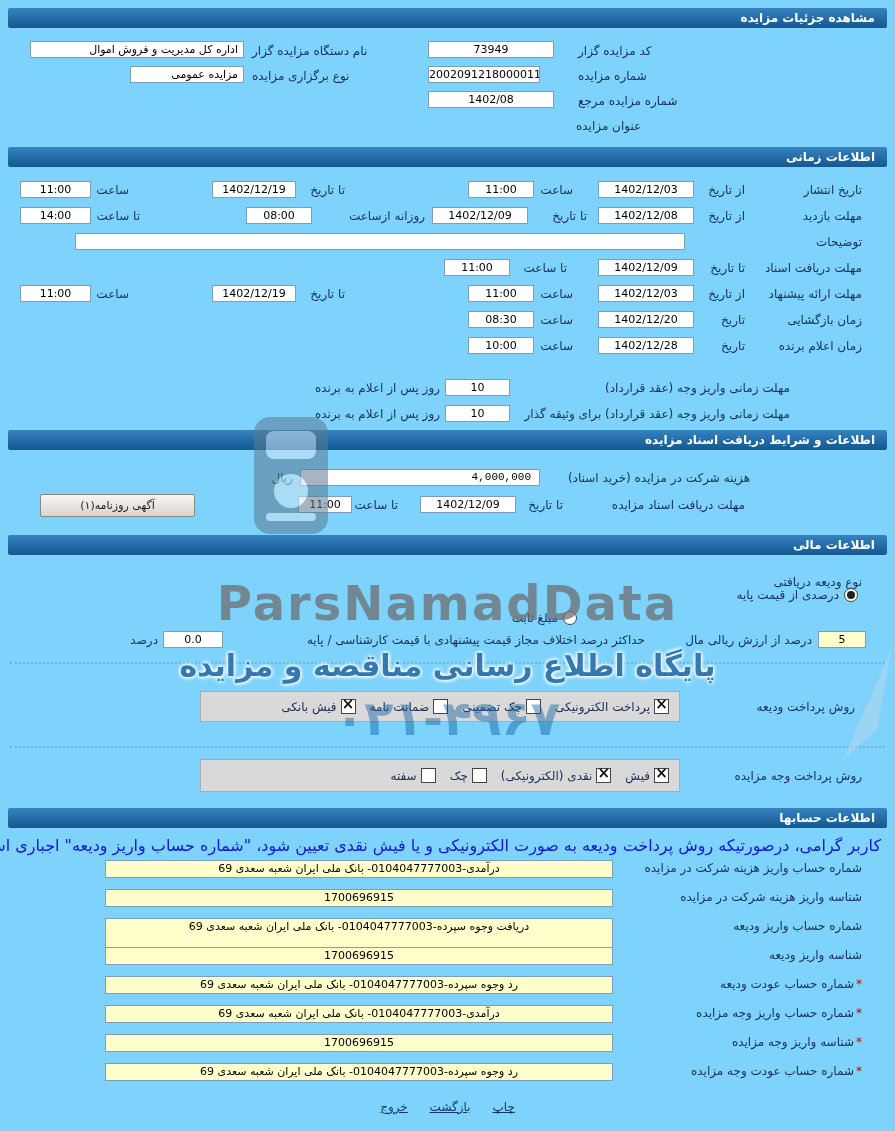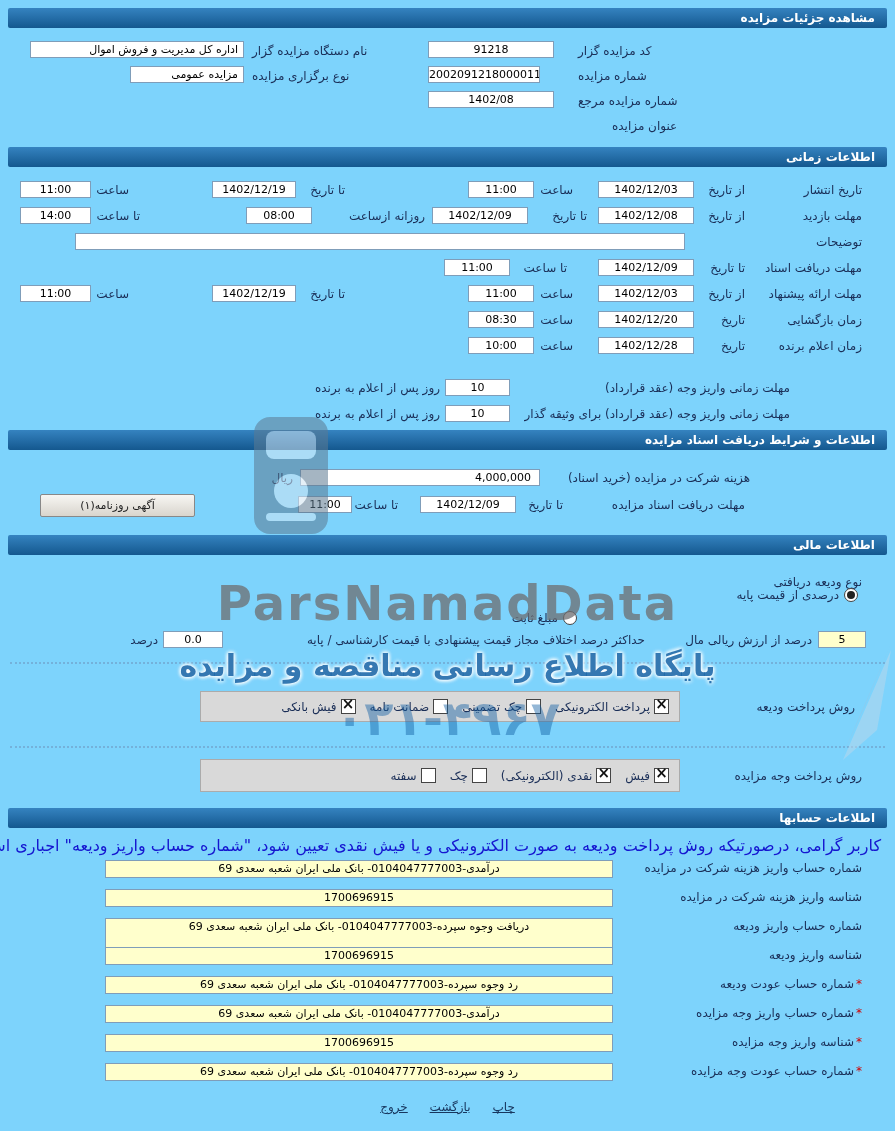--- a/index.html
+++ b/index.html
@@ -4,21 +4,21 @@
 <style>
   html,body{margin:0;padding:0;background:#d2e5f2;}
   .page{position:relative;width:895px;height:1131px;background:#7dd3fc;direction:rtl;
         font-family:"DejaVu Sans",sans-serif;font-size:12px;color:#1a2e57;overflow:hidden;}
   .bar{position:absolute;left:8px;right:8px;height:20px;background:linear-gradient(#3583c0,#14588f);
        color:#fff;font-weight:bold;font-size:12px;line-height:20px;padding:0 12px;border-radius:2px;box-sizing:border-box;}
   .lbl{position:absolute;white-space:nowrap;color:#1a2e57;font-size:12px;}
   .box{position:absolute;height:17px;background:#fff;border:1px solid #7f9db9;font-size:11px;line-height:15px;
        text-align:center;color:#000;direction:ltr;box-sizing:border-box;overflow:hidden;white-space:nowrap;}
   .box.r{direction:rtl;text-align:right;padding:0 5px;}
-  .box.num-r{direction:ltr;text-align:right;padding:0 8px;}
+  .box.num-r{direction:ltr;text-align:right;padding:0 8px;font-family:Liberation Mono, monospace;}
   .box.yellow{background:#ffffcc;direction:rtl;}
   .panel{position:absolute;background:#d9d9d9;border:1px solid #ababab;display:flex;align-items:center;
          gap:14px;padding:0 10px;box-sizing:border-box;}
   .cb-item{display:flex;align-items:center;gap:4px;white-space:nowrap;}
   .cb{width:13px;height:13px;background:#fff;border:1px solid #444;position:relative;flex:0 0 auto;}
   .cb.checked::after{content:"×";position:absolute;left:0;right:0;top:-3px;text-align:center;
                      font-size:15px;font-weight:bold;color:#111;line-height:15px;}
   .opt{position:absolute;display:flex;align-items:center;gap:5px;white-space:nowrap;}
   .radio{width:12px;height:12px;border:1px solid #444;border-radius:50%;background:#fff;position:relative;flex:0 0 auto;}
   .radio.selected::after{content:"";position:absolute;top:2px;left:2px;right:2px;bottom:2px;background:#222;border-radius:50%;}
@@ -40,33 +40,33 @@
   .wm-plane{top:640px;left:833px;width:62px;height:132px;opacity:0.5;}
 </style>
 </head>
 <body>
 
 <div class="page">
 
   <div class="bar" style="top:8px">مشاهده جزئیات مزایده</div>
 
   <span class="lbl" style="top:44px;left:578px">کد مزایده گزار</span>
-  <div class="box" style="top:41px;left:428px;width:126px">91218</div>
+  <div class="box" style="top:41px;left:428px;width:126px">73949</div>
   <span class="lbl" style="top:44px;left:252px">نام دستگاه مزایده گزار</span>
   <div class="box r" style="top:41px;left:30px;width:214px">اداره کل مدیریت و فروش اموال</div>
 
   <span class="lbl" style="top:69px;left:578px">شماره مزایده</span>
   <div class="box" style="top:66px;left:428px;width:112px">2002091218000011</div>
   <span class="lbl" style="top:69px;left:252px">نوع برگزاری مزایده</span>
   <div class="box r" style="top:66px;left:130px;width:114px">مزایده عمومی</div>
 
   <span class="lbl" style="top:94px;left:578px">شماره مزایده مرجع</span>
   <div class="box" style="top:91px;left:428px;width:126px">1402/08</div>
 
-  <span class="lbl" style="top:119px;left:612px">عنوان مزایده</span>
+  <span class="lbl" style="top:119px;left:576px">عنوان مزایده</span>
 
   <div class="bar" style="top:147px">اطلاعات زمانی</div>
 
   <span class="lbl" style="top:183px;right:33px">تاریخ انتشار</span>
   <span class="lbl" style="top:183px;right:150px">از تاریخ</span>
   <div class="box" style="top:181px;left:598px;width:96px">1402/12/03</div>
   <span class="lbl" style="top:183px;right:322px">ساعت</span>
   <div class="box" style="top:181px;left:468px;width:66px">11:00</div>
   <span class="lbl" style="top:183px;right:550px">تا تاریخ</span>
   <div class="box" style="top:181px;left:212px;width:84px">1402/12/19</div>

